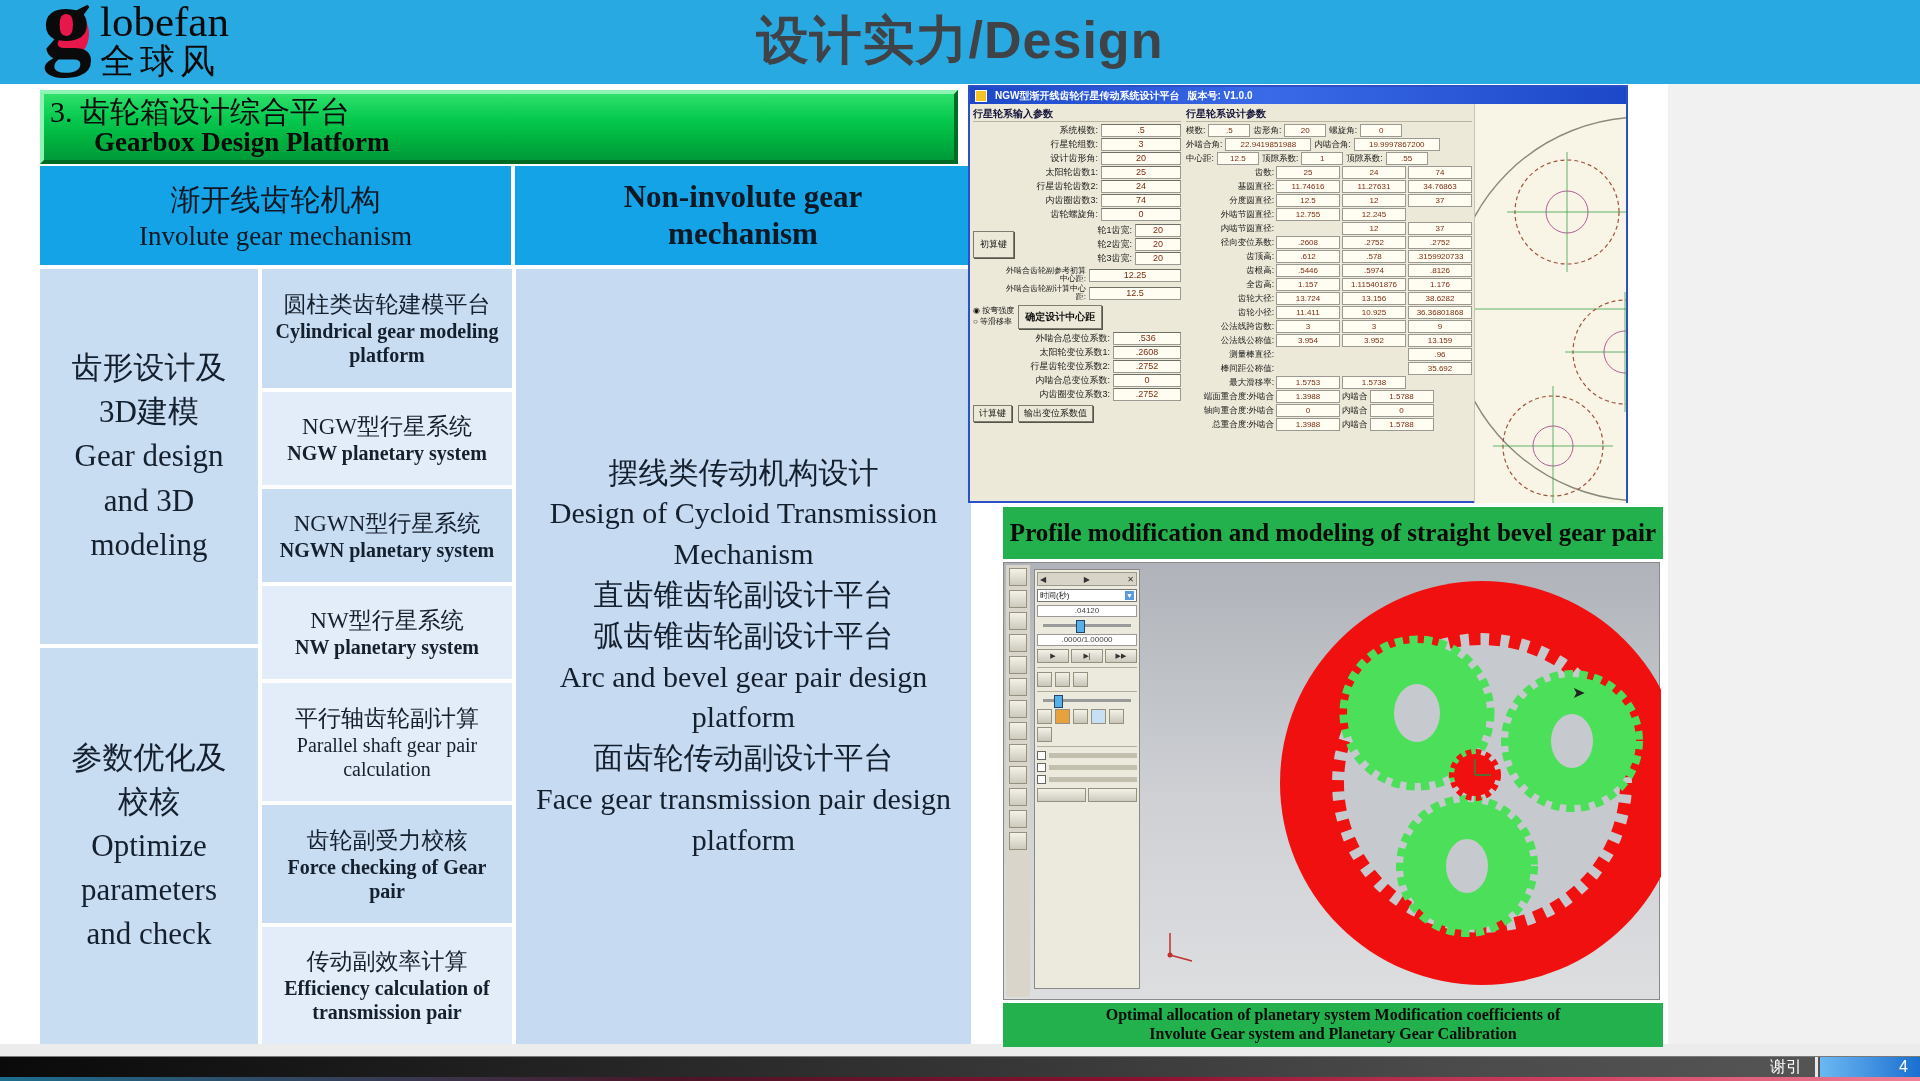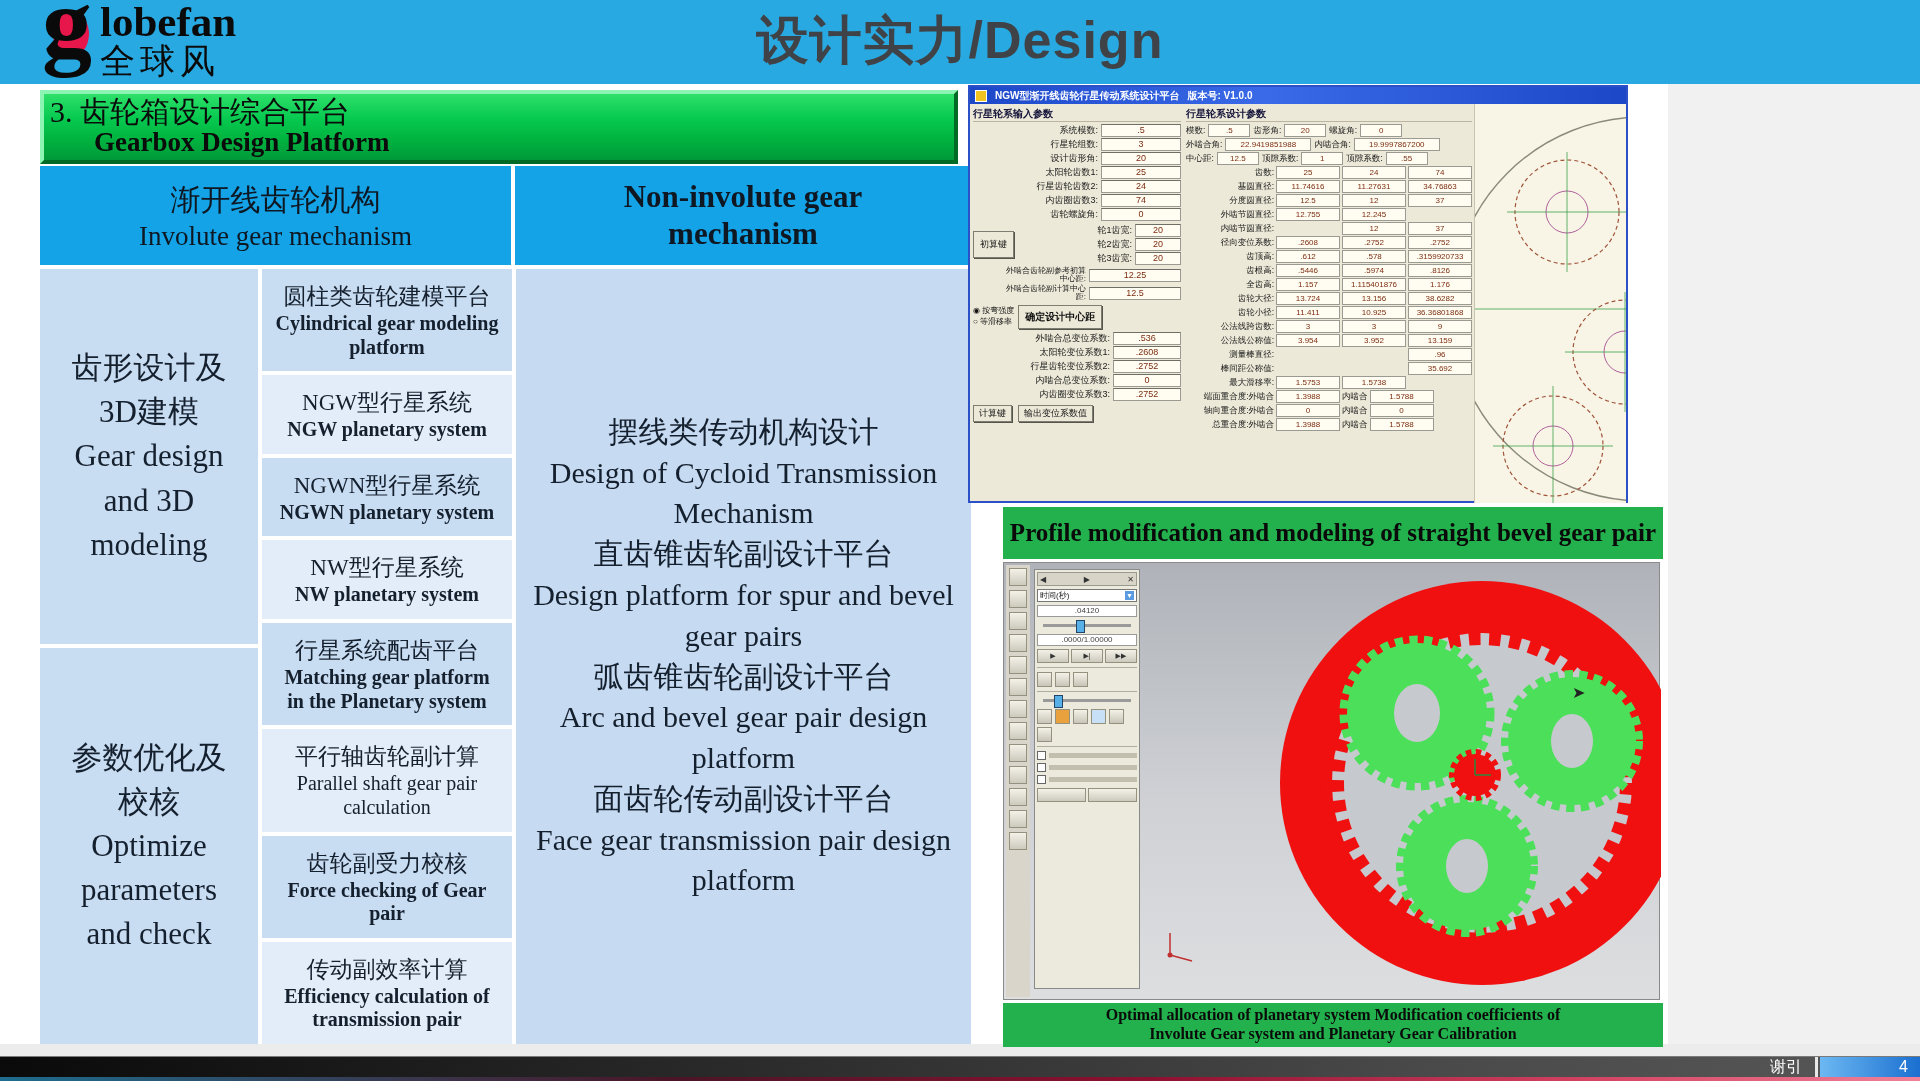--- a/index.html
+++ b/index.html
@@ -6,21 +6,21 @@
   .slide{position:relative;width:1920px;height:1081px;background:#ffffff;overflow:hidden;
          font-family:"Liberation Serif",serif;color:#15202e;}
   
   .hdr{position:absolute;left:0;top:0;width:1920px;height:84px;background:#29a9e1;}
   .hdr-title{position:absolute;left:0;right:0;top:6px;text-align:center;font-size:52px;font-weight:bold;
              color:#3f4347;font-family:"Liberation Sans",sans-serif;letter-spacing:1px;}
   .logo{position:absolute;left:44px;top:0;width:260px;height:84px;}
   .logo-red{position:absolute;left:9px;top:11px;width:36px;height:46px;background:#e8174b;border-radius:50%;}
   .logo-g{position:absolute;left:-2px;top:-26px;font-size:100px;font-weight:bold;color:#0a0a0a;line-height:1;}
   .logo-texts{position:absolute;left:56px;top:0;line-height:1;}
-  .logo-en{font-size:43px;color:#0a0a0a;font-weight:bold;letter-spacing:0px;}
+  .logo-en{font-size:43px;color:#0a0a0a;font-weight:normal;letter-spacing:0px;}
   .logo-cn{font-size:35px;color:#0a0a0a;letter-spacing:5px;margin-top:1px;}
   .right-bg{position:absolute;left:1668px;top:84px;width:252px;height:972px;background:#f1f1f1;}
   .gray-strip{position:absolute;left:0;top:1044px;width:1920px;height:12px;background:#ececec;}
   
   .banner{position:absolute;left:40px;top:90px;width:918px;height:74px;box-sizing:border-box;
           background:linear-gradient(180deg,#2ee06a 0%,#06c94f 38%,#00b23f 70%,#00993a 100%);
           border-top:4px solid #8cf5b4;border-left:4px solid #8cf5b4;
           border-bottom:4px solid #006b24;border-right:4px solid #006b24;padding:1px 0 0 6px;}
   .banner-cn{font-size:30px;color:#0b0b0b;line-height:1.1;}
   .banner-en{font-size:27px;font-weight:bold;color:#0b0b0b;margin:-1px 0 0 44px;}
@@ -185,42 +185,37 @@
             <div class="men">NGW planetary system</div>
           </div>
           <div class="mcell" style="flex-grow: 88;">
             <div class="mcn">NGWN型行星系统</div>
             <div class="men">NGWN planetary system</div>
           </div>
           <div class="mcell alt" style="flex-grow: 86;">
             <div class="mcn">NW型行星系统</div>
             <div class="men">NW planetary system</div>
           </div>
-          <div class="mcell" style="flex-grow: 123;">
-            <div class="mcn">行星系统配齿平台</div>
-            <div class="men">Matching gear platform in the Planetary system</div>
-          </div>
           <div class="mcell alt" style="flex-grow: 98;">
             <div class="mcn">平行轴齿轮副计算</div>
             <div class="men reg">Parallel shaft gear pair calculation</div>
           </div>
           <div class="mcell" style="flex-grow: 90;">
             <div class="mcn">齿轮副受力校核</div>
             <div class="men">Force checking of Gear pair</div>
           </div>
           <div class="mcell alt" style="flex-grow: 91;">
             <div class="mcn">传动副效率计算</div>
             <div class="men">Efficiency calculation of transmission pair</div>
           </div>
         </div>
       <div class="right-cell" id="right-cell">
           <div class="rline">摆线类传动机构设计</div>
           <div class="rline">Design of Cycloid Transmission Mechanism</div>
           <div class="rline">直齿锥齿轮副设计平台</div>
-          <div class="rline">Design platform for spur and bevel gear pairs</div>
           <div class="rline">弧齿锥齿轮副设计平台</div>
           <div class="rline">Arc and bevel gear pair design platform</div>
           <div class="rline">面齿轮传动副设计平台</div>
           <div class="rline">Face gear transmission pair design platform</div>
         </div>
     </div>
   </div>
 
   <div class="dialog">
     <div class="dlg-title">

